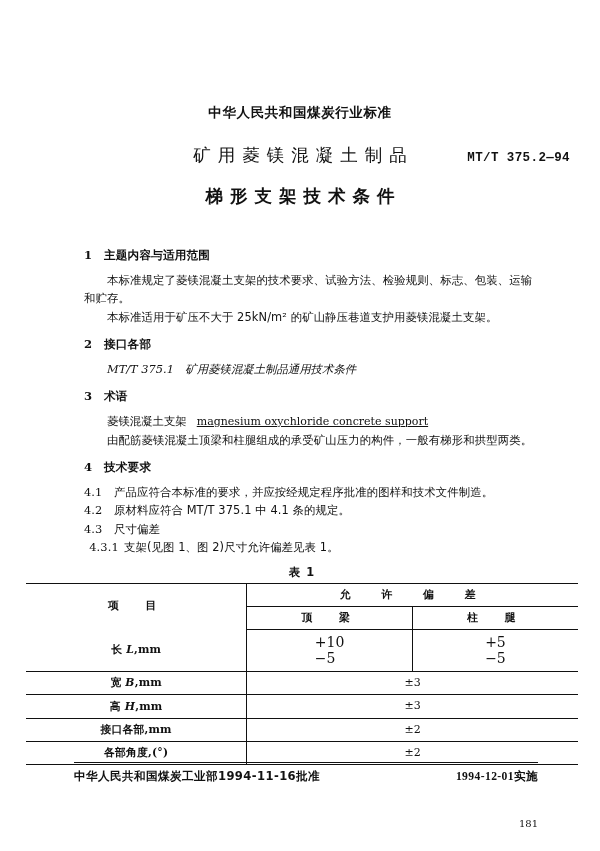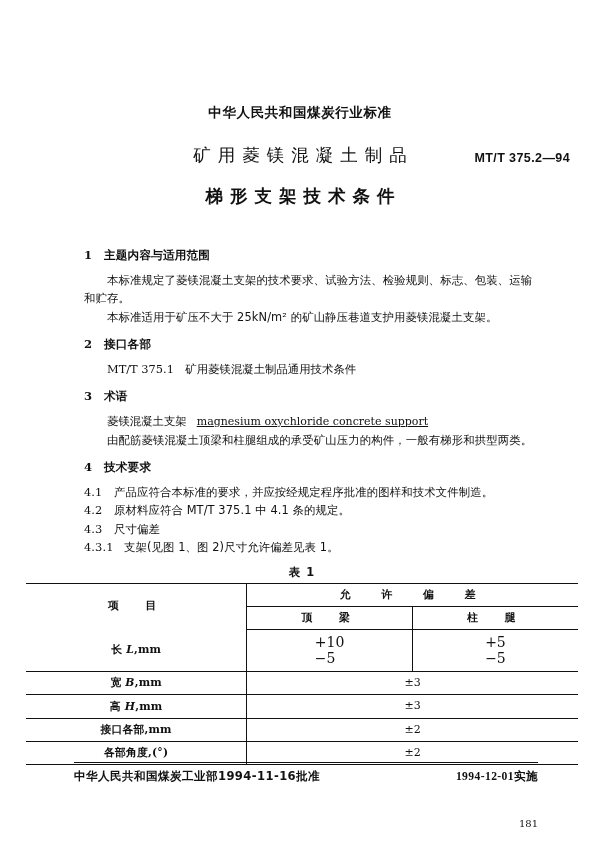--- a/index.html
+++ b/index.html
@@ -54,21 +54,21 @@
     font-weight: bold;
     letter-spacing: 7px;
     padding-left: 7px;
     margin-top: 19px;
     line-height: 1.25;
   }
   .std-no {
     position: absolute;
     right: 30px;
     top: 6px;
-    font-family: Liberation Sans, sans-serif;
+    font-family: Liberation Mono, monospace;
     font-weight: bold;
     font-size: 12.5px;
     letter-spacing: 0.4px;
     white-space: nowrap;
   }
 
   
   .body {
     margin-top: 40px;
     padding-left: 84px;
@@ -101,29 +101,31 @@
     line-height: 1.62;
     letter-spacing: 0.1px;
   }
   .clause .cnum {
     display: inline-block;
     min-width: 30px;
     font-family: "DejaVu Serif", "Liberation Serif", serif;
   }
   .clause .cnum.wide {
     min-width: 40px;
+    text-align: center;
   }
 
   .ref-line {
     font-size: 11.4px;
     line-height: 1.62;
     text-indent: 23px;
   }
   .mono-ref {
     font-family: "DejaVu Serif", "Liberation Serif", serif;
+    font-style: italic;
   }
 
   .term-line {
     font-size: 11.4px;
     line-height: 1.62;
     text-indent: 23px;
   }
   .term-en {
     font-family: "DejaVu Serif", "Liberation Serif", serif;
     font-size: 11px;

